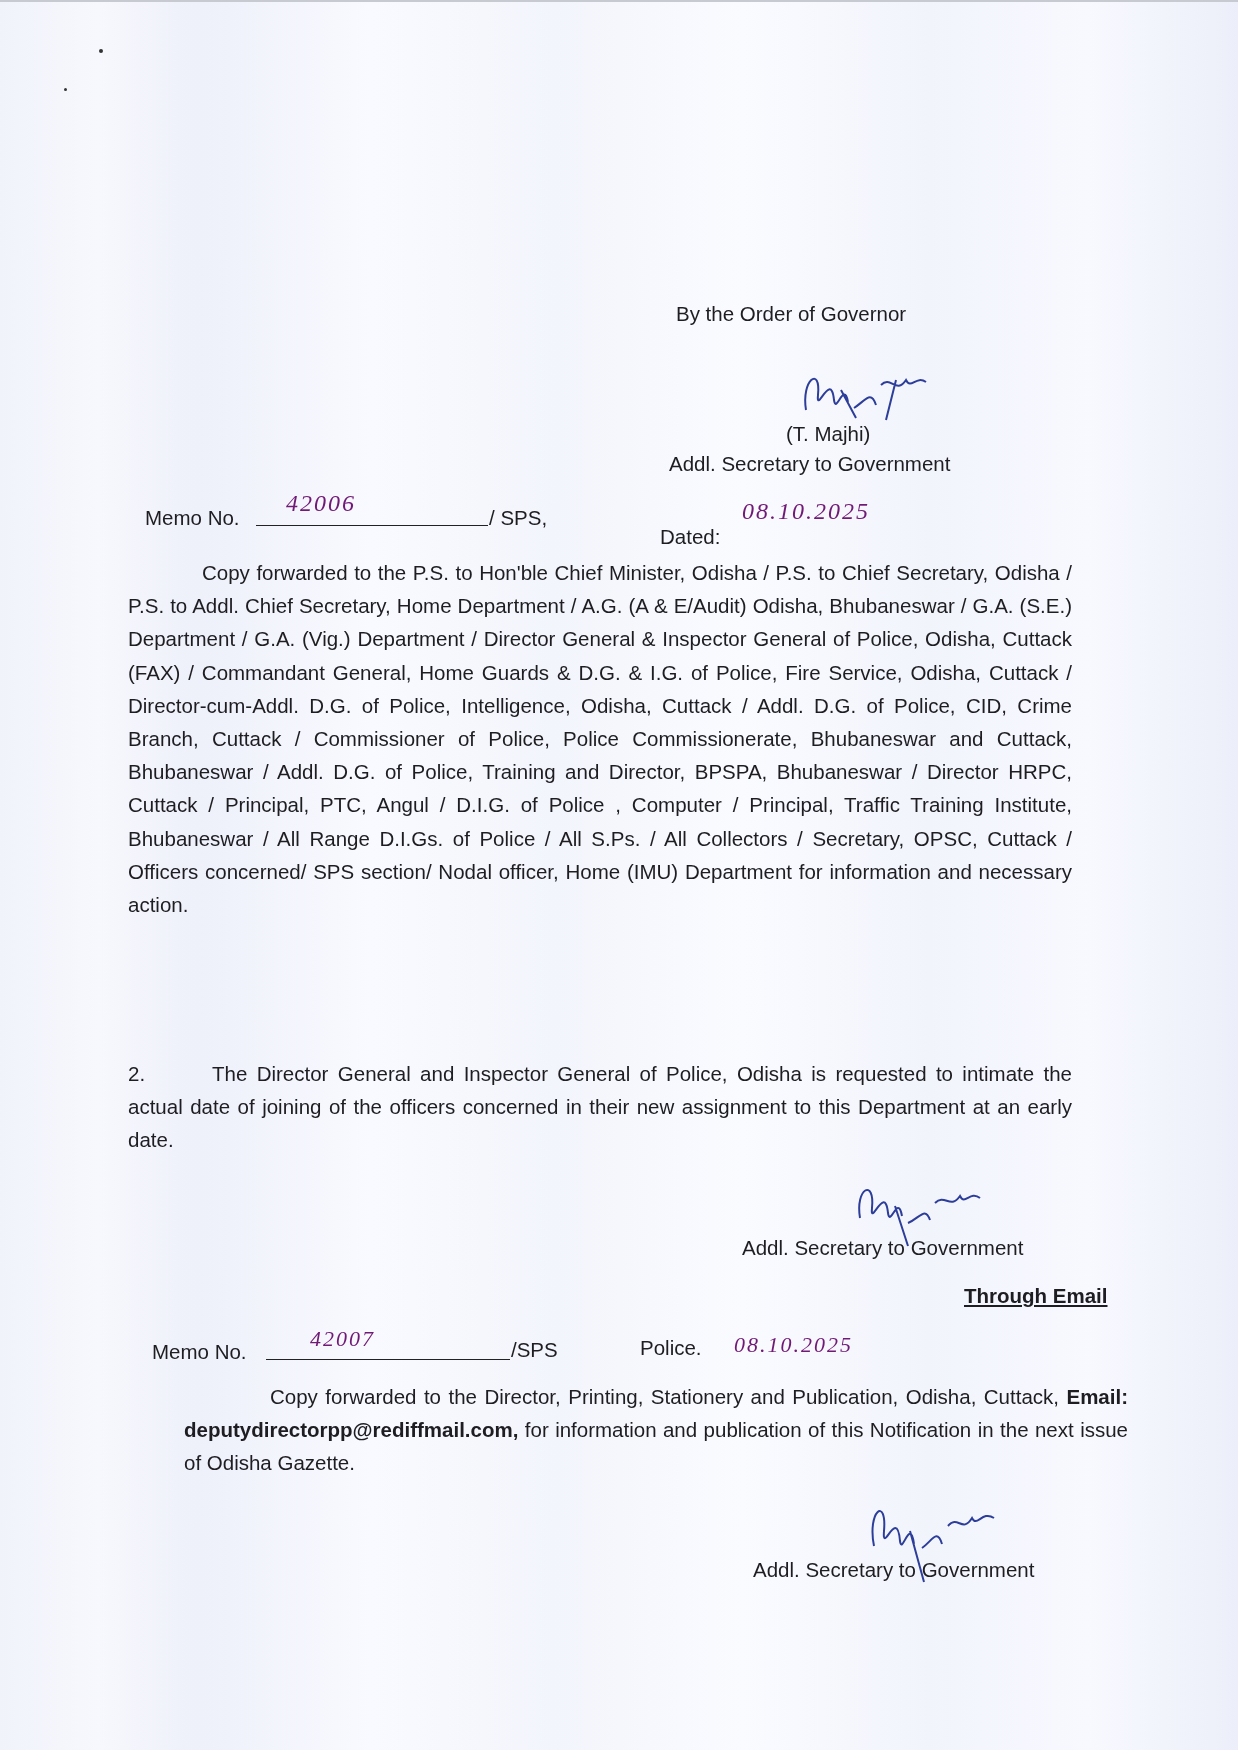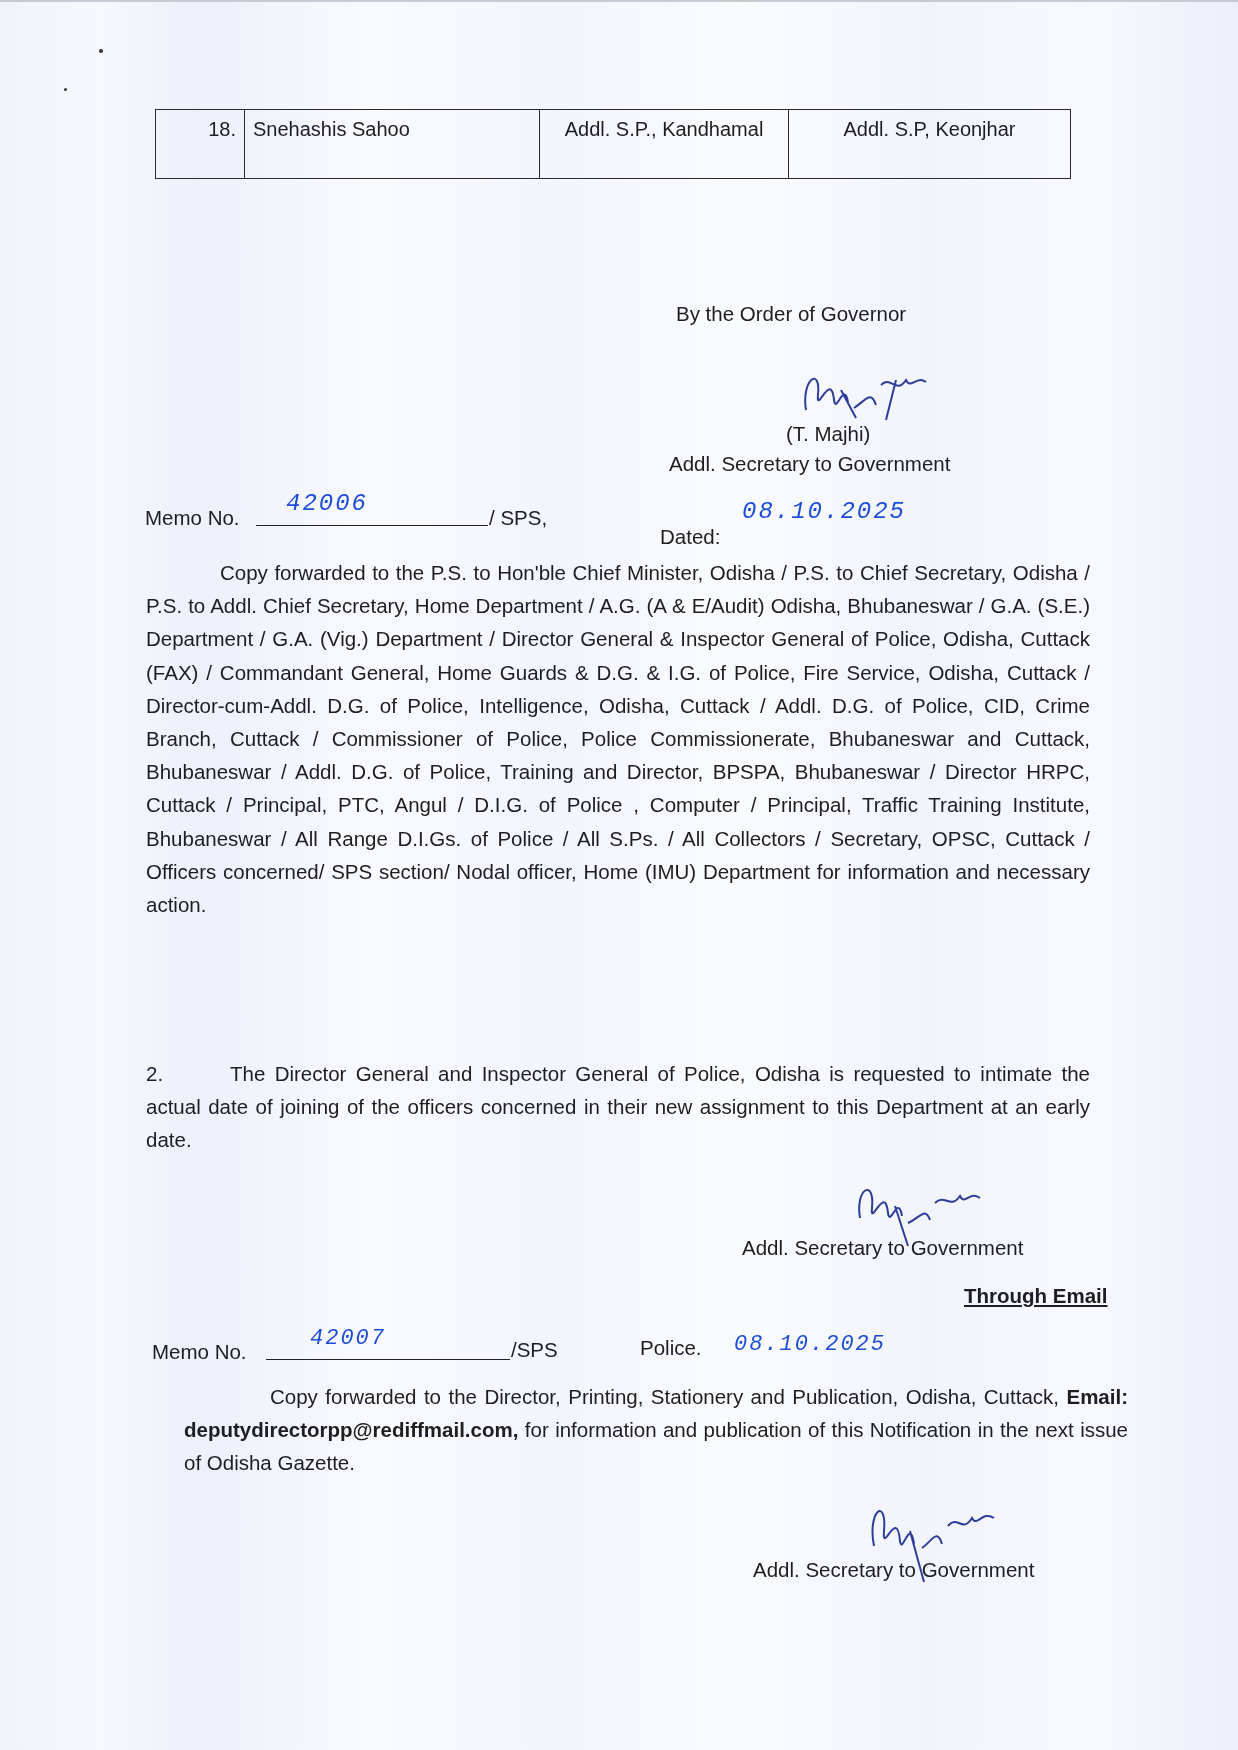--- a/index.html
+++ b/index.html
@@ -14,42 +14,36 @@
   table.postings {
     position:absolute; left:155px; top:109px; width:916px;
     border-collapse:collapse; font-size:20px;
   }
   table.postings td { border:1.5px solid #2a2a2a; vertical-align:top; padding:8px 8px 0 8px; height:60px; }
   table.postings td.sl { width:72px; text-align:right; }
   table.postings td.name { width:278px; }
   table.postings td.from { width:232px; text-align:center; }
   table.postings td.to { text-align:center; }
   .txt { position:absolute; font-size:20.5px; line-height:32px; }
-  .para { position:absolute; left:146px; width:944px; font-size:20.5px; line-height:33.2px; text-align:justify; }
-  .hand { position:absolute; font-family:Liberation Mono, monospace; color:#1d4ed8; font-size:24px; letter-spacing:2px; font-style:italic; }
+  .para { position:absolute; left:128px; width:944px; font-size:20.5px; line-height:33.2px; text-align:justify; }
+  .hand { position:absolute; font-family:Liberation Serif, serif; color:#701a75; font-size:24px; letter-spacing:2px; font-style:italic; }
   .uline { position:absolute; border-bottom:1.5px solid #222; }
   .sig { position:absolute; }
   .bold { font-weight:bold; }
   .u { text-decoration:underline; font-weight:bold; }
 </style>
 </head>
 <body>
 
 <div class="topline"></div>
 <div class="speck" style="left:99px;top:49px;"></div>
 <div class="speck" style="left:64px;top:88px;width:3px;height:3px;"></div>
 
 <table class="postings">
   <tbody>
-      <tr>
-    <td class="sl">18.</td>
-    <td class="name">Snehashis Sahoo</td>
-    <td class="from">Addl. S.P., Kandhamal</td>
-    <td class="to">Addl. S.P, Keonjhar</td>
-  </tr>
 </tbody>
   </table>
 
 <div class="txt" style="left:676px;top:298px;">By the Order of Governor</div>
 
 <svg class="sig" style="left:796px;top:360px;" width="150" height="80" viewBox="0 0 150 80">
   <path d="M10 50 C 5 20, 25 5, 22 35 C 20 55, 35 10, 38 40 C 40 55, 48 20, 52 42 M45 30 L60 58 M58 48 C 70 40, 75 30, 80 45 M85 25 C 95 15, 100 35, 110 20 C 115 30, 120 15, 130 22 M90 60 L100 20" fill="none" stroke="#2d3e9a" stroke-width="2"></path>
 </svg>
 <div class="txt" style="left:786px;top:418px;">(T. Majhi)</div>
 <div class="txt" style="left:669px;top:448px;">Addl. Secretary to Government</div>

